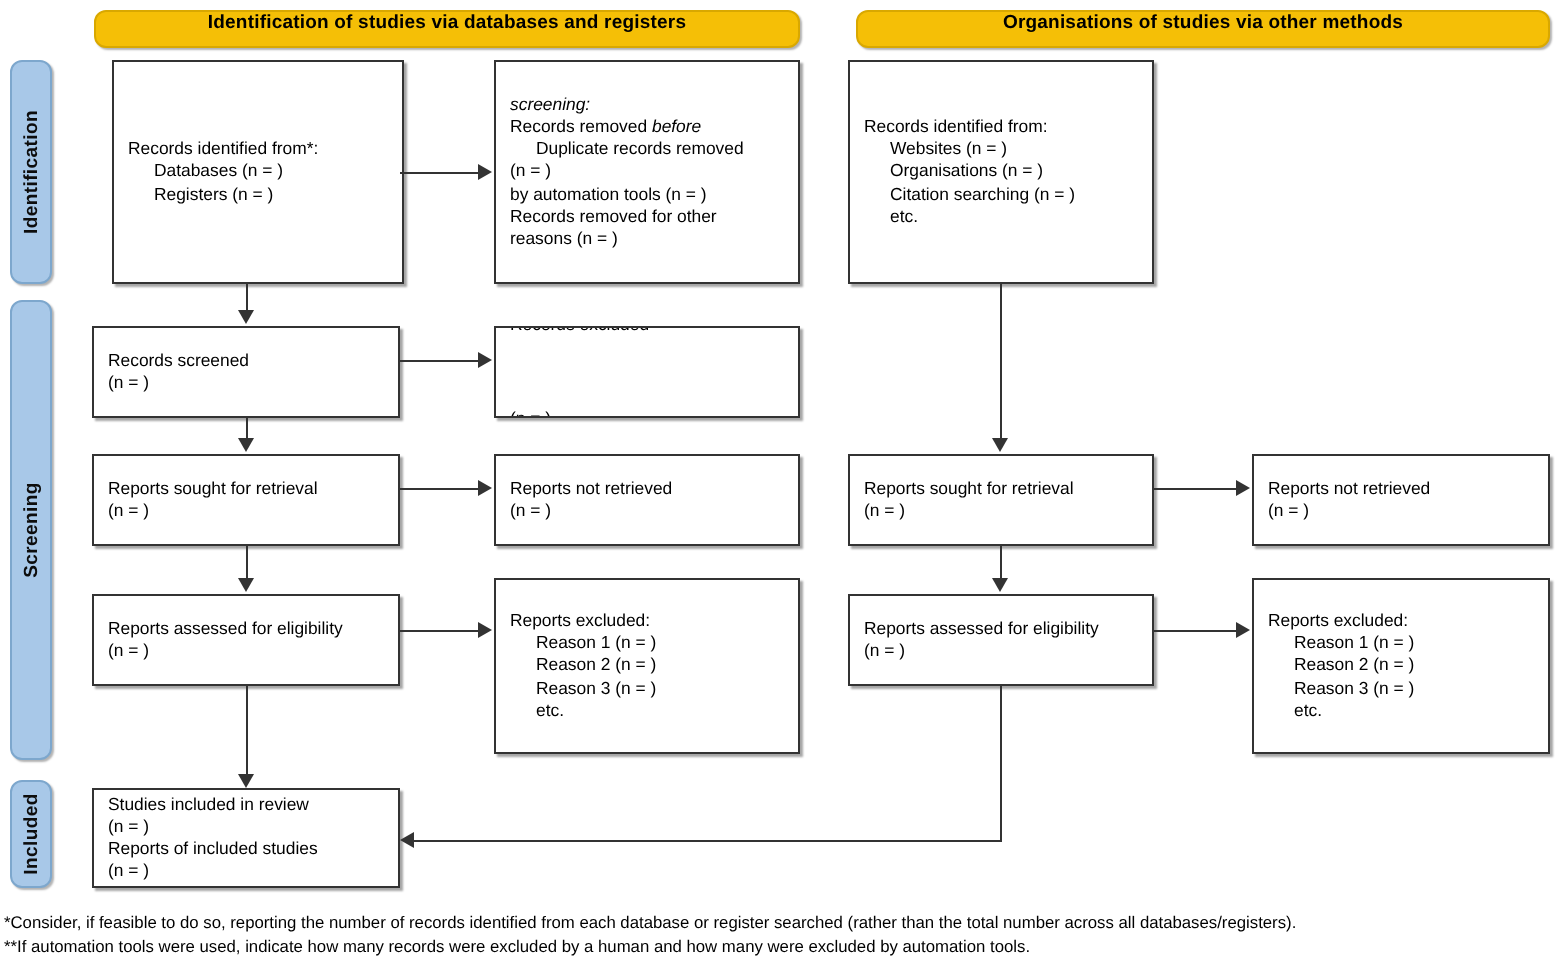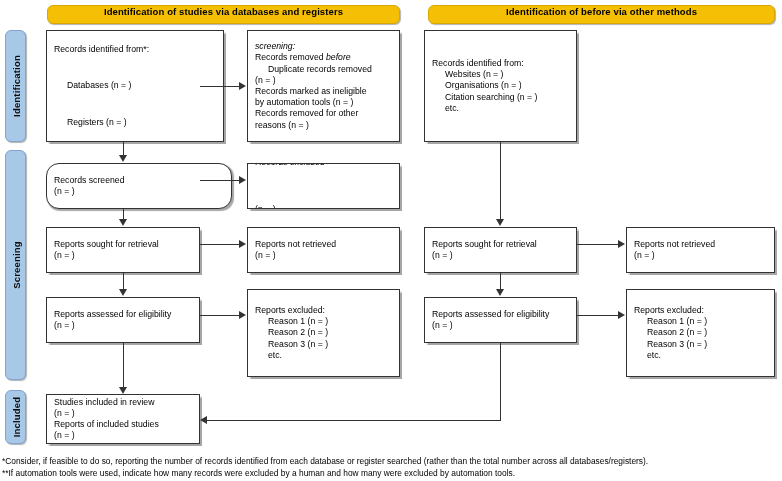--- a/index.html
+++ b/index.html
@@ -124,59 +124,58 @@
 </head>
 <body>
 
 <div id="page">
 
   <div class="hdr" style="left:47px; top:5px; width:353px; height:19px;">
     <span>Identification of studies via databases and registers</span>
   </div>
 
   <div class="hdr" style="left:428px; top:5px; width:347px; height:19px;">
-    <span>Identification of before via other methods</span>
+    <span>Organisations of studies via other methods</span>
   </div>
 
   <div class="phase" style="left:5px; top:30px; width:21px; height:112px;">
     <span>Identification</span>
   </div>
 
   <div class="phase" style="left:5px; top:150px; width:21px; height:230px;">
     <span>Screening</span>
   </div>
 
   <div class="phase" style="left:5px; top:390px; width:21px; height:54px;">
     <span>Included</span>
   </div>
 
-  <div class="box" style="left:46px; top:30px; width:178px; height:112px;gap:25px;">
+  <div class="box" style="left:56px; top:30px; width:146px; height:112px;">
       <div class="ln">Records identified from*:</div>
       <div class="ln ind">Databases (n = )</div>
       <div class="ln ind">Registers (n = )</div>
     </div>
 
   <div class="box" style="left:247px; top:30px; width:153px; height:112px;">
       <div class="ln it">screening:</div>
       <div class="ln">Records removed <span class="it">before</span></div>
       <div class="ln ind">Duplicate records removed</div>
       <div class="ln">(n = )</div>
-      <div class="ln">Records marked as ineligible</div>
       <div class="ln">by automation tools (n = )</div>
       <div class="ln">Records removed for other</div>
       <div class="ln">reasons (n = )</div>
     </div>
 
   <div class="hline" style="left:200px; top:86px; width:40px;"></div>
   <div class="arw arw-r" style="left:239px; top:82px;"></div>
 
   <div class="vline" style="left:123px; top:142px; height:15px;"></div>
   <div class="arw arw-d" style="left:118.5px; top:155px;"></div>
 
-  <div class="box" style="left:46px; top:163px; width:186px; height:46px;border-radius:13px;">
+  <div class="box" style="left:46px; top:163px; width:154px; height:46px;">
       <div class="ln">Records screened</div>
       <div class="ln">(n = )</div>
     </div>
 
   <div class="box" style="left:247px; top:163px; width:153px; height:46px;gap:36px;">
       <div class="ln">Records excluded**</div>
       <div class="ln">(n = )</div>
     </div>
 
   <div class="hline" style="left:200px; top:180px; width:40px;"></div>

